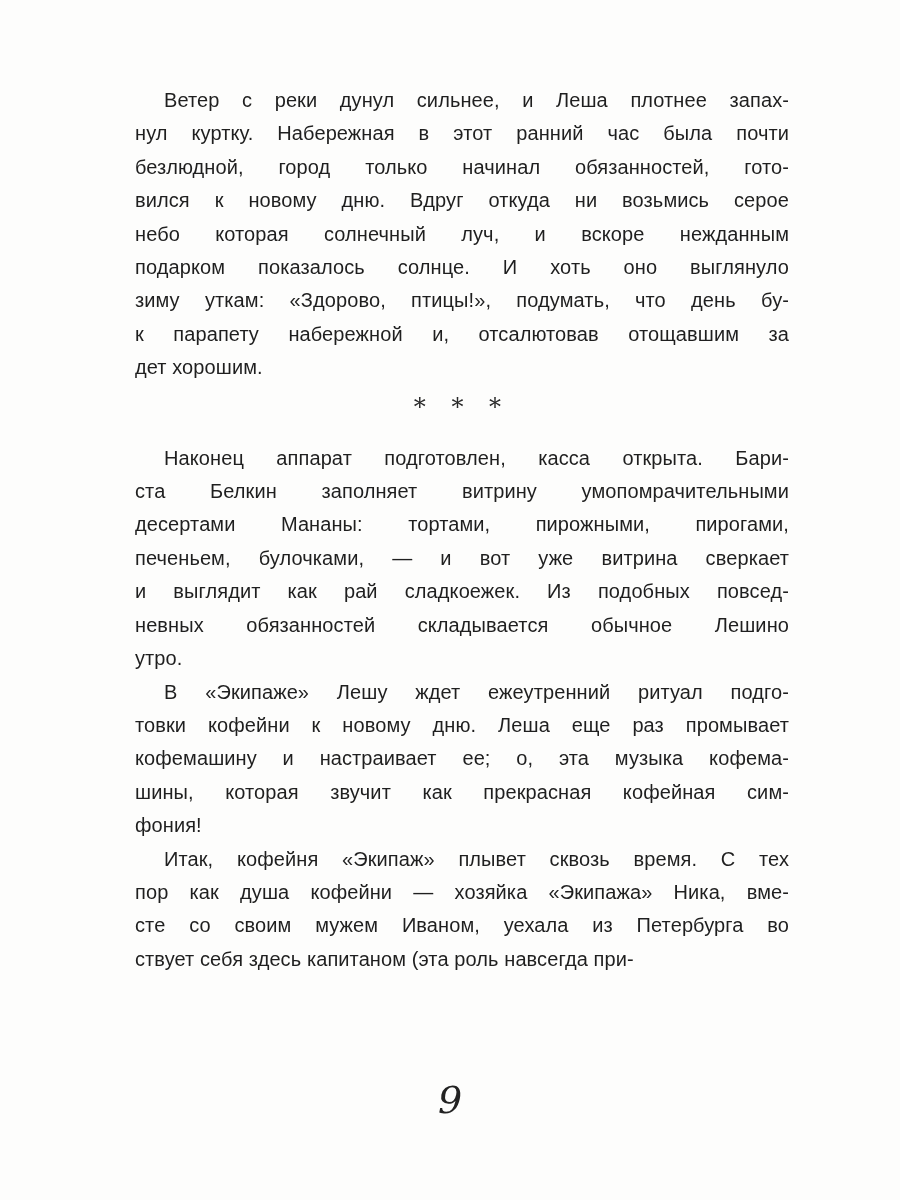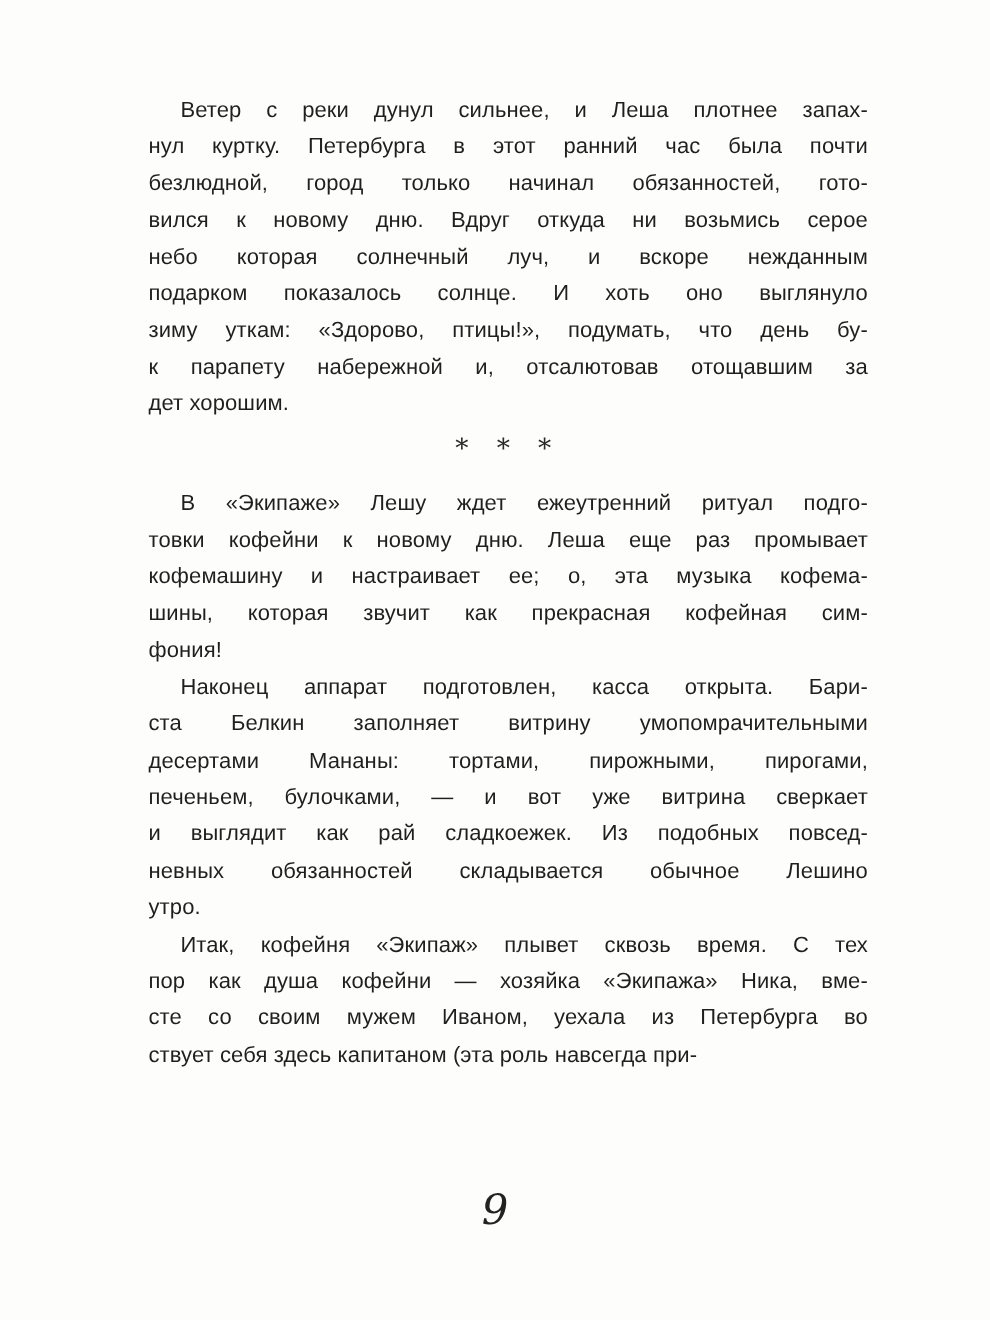--- a/index.html
+++ b/index.html
@@ -64,45 +64,45 @@
     color: #222222;
   }
 </style>
 </head>
 <body>
 
 <div class="page">
   <div class="text-block">
       <div class="para">
         <div class="line first">Ветер с реки дунул сильнее, и Леша плотнее запах-</div>
-        <div class="line">нул куртку. Петербурга в этот ранний час была почти</div>
+        <div class="line">нул куртку. Набережная в этот ранний час была почти</div>
         <div class="line">безлюдной, город только начинал обязанностей, гото-</div>
         <div class="line">вился к новому дню. Вдруг откуда ни возьмись серое</div>
         <div class="line">небо которая солнечный луч, и вскоре нежданным</div>
         <div class="line">подарком показалось солнце. И хоть оно выглянуло</div>
         <div class="line">зиму уткам: «Здорово, птицы!», подумать, что день бу-</div>
         <div class="line">к парапету набережной и, отсалютовав отощавшим за</div>
         <div class="line last">дет хорошим.</div>
       </div>
       <div class="separator">* * *</div>
       <div class="para">
-        <div class="line first">В «Экипаже» Лешу ждет ежеутренний ритуал подго-</div>
-        <div class="line">товки кофейни к новому дню. Леша еще раз промывает</div>
-        <div class="line">кофемашину и настраивает ее; о, эта музыка кофема-</div>
-        <div class="line">шины, которая звучит как прекрасная кофейная сим-</div>
-        <div class="line last">фония!</div>
-      </div>
-      <div class="para">
         <div class="line first">Наконец аппарат подготовлен, касса открыта. Бари-</div>
         <div class="line">ста Белкин заполняет витрину умопомрачительными</div>
         <div class="line">десертами Мананы: тортами, пирожными, пирогами,</div>
         <div class="line">печеньем, булочками, — и вот уже витрина сверкает</div>
         <div class="line">и выглядит как рай сладкоежек. Из подобных повсед-</div>
         <div class="line">невных обязанностей складывается обычное Лешино</div>
         <div class="line last">утро.</div>
+      </div>
+      <div class="para">
+        <div class="line first">В «Экипаже» Лешу ждет ежеутренний ритуал подго-</div>
+        <div class="line">товки кофейни к новому дню. Леша еще раз промывает</div>
+        <div class="line">кофемашину и настраивает ее; о, эта музыка кофема-</div>
+        <div class="line">шины, которая звучит как прекрасная кофейная сим-</div>
+        <div class="line last">фония!</div>
       </div>
       <div class="para">
         <div class="line first">Итак, кофейня «Экипаж» плывет сквозь время. С тех</div>
         <div class="line">пор как душа кофейни — хозяйка «Экипажа» Ника, вме-</div>
         <div class="line">сте со своим мужем Иваном, уехала из Петербурга во</div>
         <div class="line last">ствует себя здесь капитаном (эта роль навсегда при-</div>
       </div>
     </div>
   <div class="page-number">9</div>
 </div>

